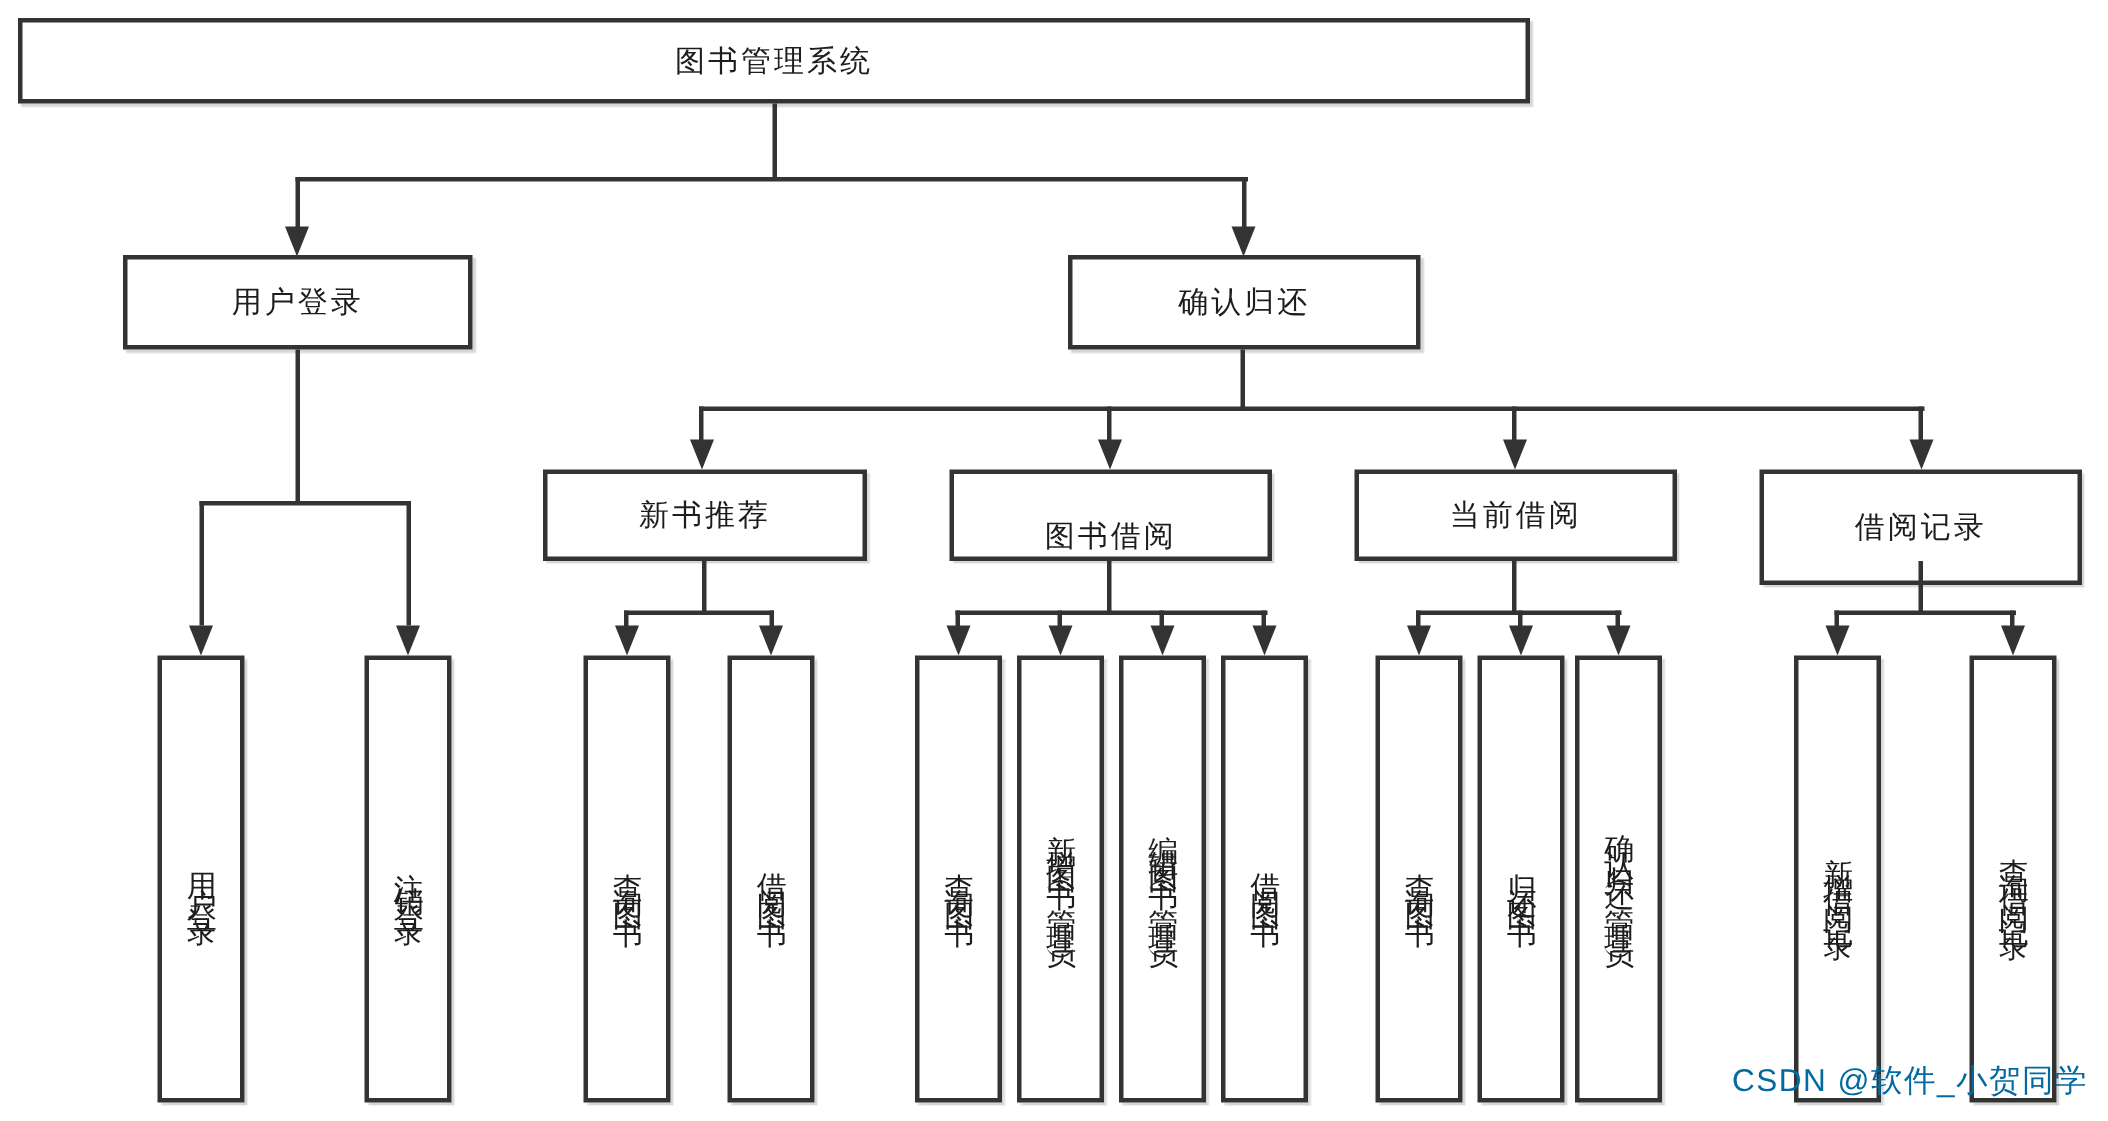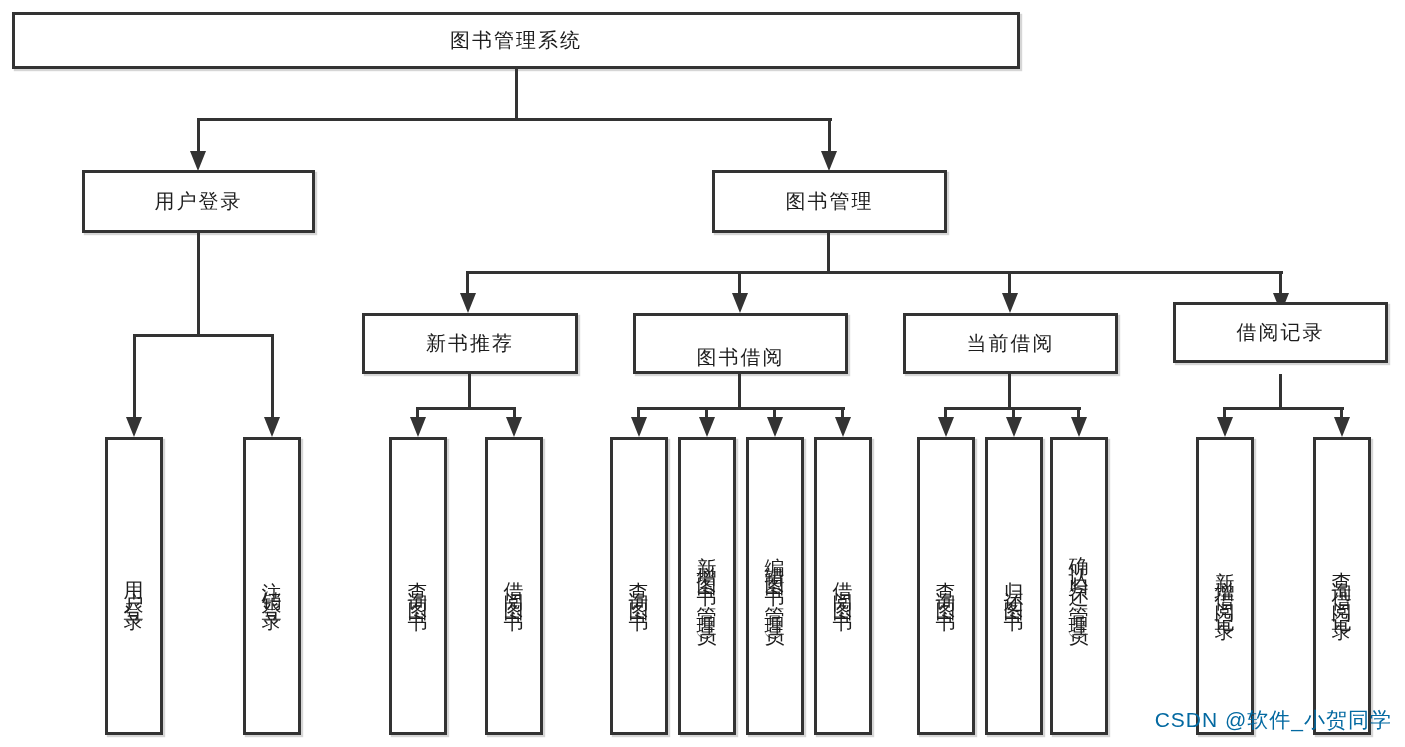--- a/index.html
+++ b/index.html
@@ -42,21 +42,21 @@
   <div class="h" style="left:197px; top:118px; width:635px; height:3px;"></div>
   <div class="v" style="left:197px; top:118px; width:3px; height:34px;"></div>
   <div class="arrow" style="left:190px; top:151px;"></div>
   <div class="v" style="left:828px; top:118px; width:3px; height:34px;"></div>
   <div class="arrow" style="left:821px; top:151px;"></div>
 
   <div class="box" style="left:82px; top:170px; width:233px; height:63px;">
     <span class="hlabel">用户登录</span>
   </div>
   <div class="box" style="left:712px; top:170px; width:235px; height:63px;">
-    <span class="hlabel">图书管理</span>
+    <span class="hlabel">确认归还</span>
   </div>
 
   <div class="v" style="left:197px; top:233px; width:3px; height:103px;"></div>
   <div class="h" style="left:133px; top:334px; width:141px; height:3px;"></div>
   <div class="v" style="left:133px; top:334px; width:3px; height:83px;"></div>
   <div class="arrow" style="left:126px; top:417px;"></div>
   <div class="v" style="left:271px; top:334px; width:3px; height:83px;"></div>
   <div class="arrow" style="left:264px; top:417px;"></div>
 
   <div class="v" style="left:827px; top:233px; width:3px; height:41px;"></div>
@@ -72,21 +72,21 @@
 
   <div class="box" style="left:362px; top:313px; width:216px; height:61px;">
     <span class="hlabel">新书推荐</span>
   </div>
   <div class="box" style="left:633px; top:313px; width:215px; height:61px;align-items:flex-end;">
     <span class="hlabel">图书借阅</span>
   </div>
   <div class="box" style="left:903px; top:313px; width:215px; height:61px;justify-content:center;">
     <span class="hlabel">当前借阅</span>
   </div>
-  <div class="box" style="left:1173px; top:302px; width:215px; height:61px;">
+  <div class="box" style="left:1173px; top:313px; width:215px; height:77px;">
     <span class="hlabel">借阅记录</span>
   </div>
 
   <div class="v" style="left:468px; top:374px; width:3px; height:36px;"></div>
   <div class="h" style="left:416px; top:407px; width:100px; height:3px;"></div>
   <div class="v" style="left:416px; top:407px; width:3px; height:12px;"></div>
   <div class="arrow" style="left:410px; top:417px;"></div>
   <div class="v" style="left:513px; top:407px; width:3px; height:12px;"></div>
   <div class="arrow" style="left:506px; top:417px;"></div>
 

